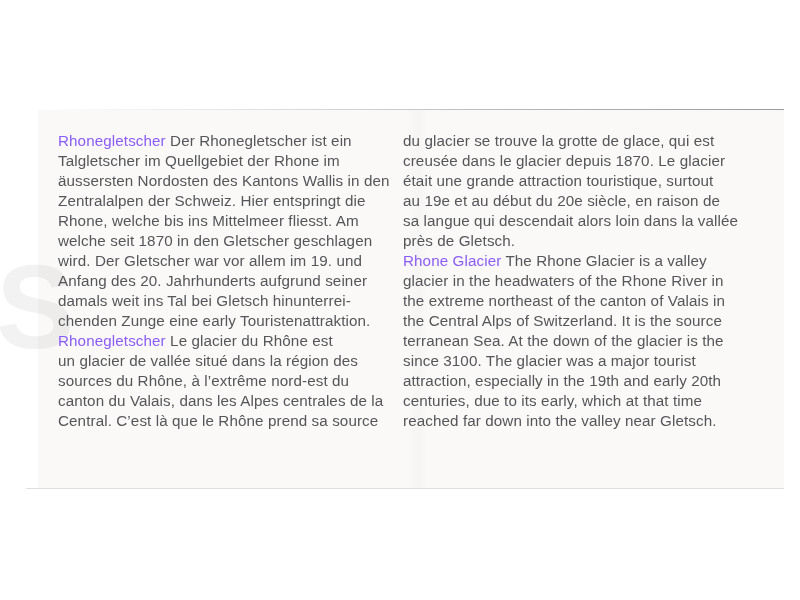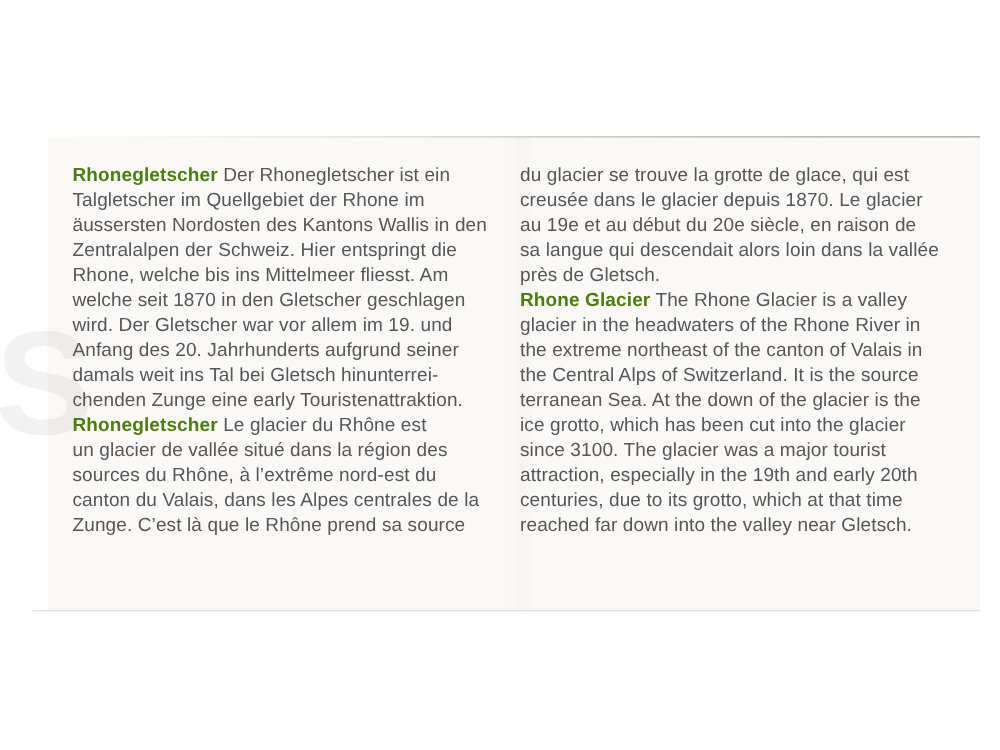--- a/index.html
+++ b/index.html
@@ -56,25 +56,25 @@
   }
   .col{
     position:absolute;
     top:21px;
     font-size:15.2px;
     line-height:20px;
     color:#55565a;
     letter-spacing:0.1px;
   }
   .col-left{left:20px;width:352px;}
-  .col-right{left:378px;width:352px;}
+  .col-right{left:365px;width:352px;}
   .line{white-space:nowrap;}
   .lead{
-    font-weight:700;
-    color:#4d7c0f;
+    font-weight:400;
+    color:#8b5cf6;
   }
 </style>
 </head>
 <body>
 
 <div class="canvas">
   <div class="card">
     <div class="topline"></div>
     <div class="fold"></div>
     <div class="watermark">S</div>
@@ -86,34 +86,34 @@
         <div class="line">Rhone, welche bis ins Mittelmeer fliesst. Am</div>
         <div class="line">welche seit 1870 in den Gletscher geschlagen</div>
         <div class="line">wird. Der Gletscher war vor allem im 19. und</div>
         <div class="line">Anfang des 20. Jahrhunderts aufgrund seiner</div>
         <div class="line">damals weit ins Tal bei Gletsch hinunterrei-</div>
         <div class="line">chenden Zunge eine early Touristenattraktion.</div>
         <div class="line"><span class="lead">Rhonegletscher</span> Le glacier du Rhône est</div>
         <div class="line">un glacier de vallée situé dans la région des</div>
         <div class="line">sources du Rhône, à l’extrême nord-est du</div>
         <div class="line">canton du Valais, dans les Alpes centrales de la</div>
-        <div class="line">Zunge. C’est là que le Rhône prend sa source</div>
+        <div class="line">Central. C’est là que le Rhône prend sa source</div>
       </div>
     <div class="col col-right">
         <div class="line">du glacier se trouve la grotte de glace, qui est</div>
         <div class="line">creusée dans le glacier depuis 1870. Le glacier</div>
+        <div class="line">était une grande attraction touristique, surtout</div>
         <div class="line">au 19e et au début du 20e siècle, en raison de</div>
         <div class="line">sa langue qui descendait alors loin dans la vallée</div>
         <div class="line">près de Gletsch.</div>
         <div class="line"><span class="lead">Rhone Glacier</span> The Rhone Glacier is a valley</div>
         <div class="line">glacier in the headwaters of the Rhone River in</div>
         <div class="line">the extreme northeast of the canton of Valais in</div>
         <div class="line">the Central Alps of Switzerland. It is the source</div>
         <div class="line">terranean Sea. At the down of the glacier is the</div>
-        <div class="line">ice grotto, which has been cut into the glacier</div>
         <div class="line">since 3100. The glacier was a major tourist</div>
         <div class="line">attraction, especially in the 19th and early 20th</div>
-        <div class="line">centuries, due to its grotto, which at that time</div>
+        <div class="line">centuries, due to its early, which at that time</div>
         <div class="line">reached far down into the valley near Gletsch.</div>
       </div>
     <div class="bottomline"></div>
   </div>
 </div>
 
 </body></html>

